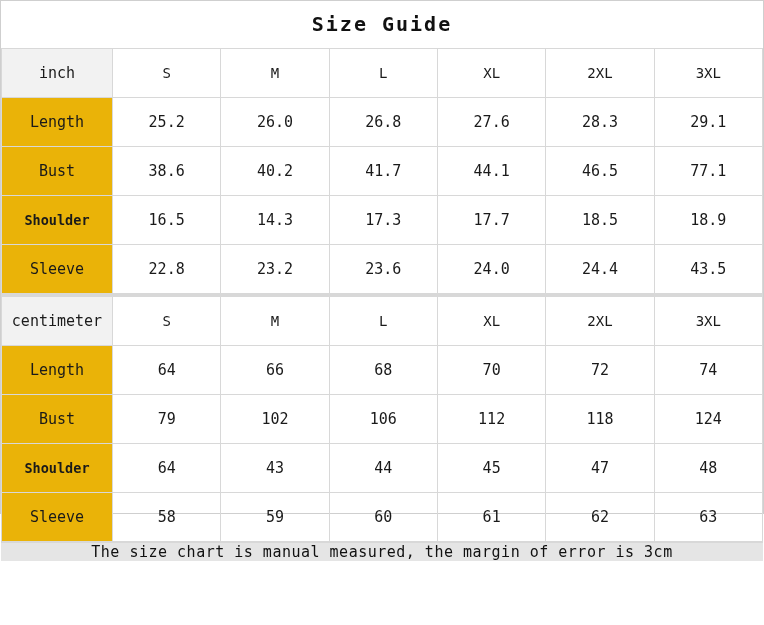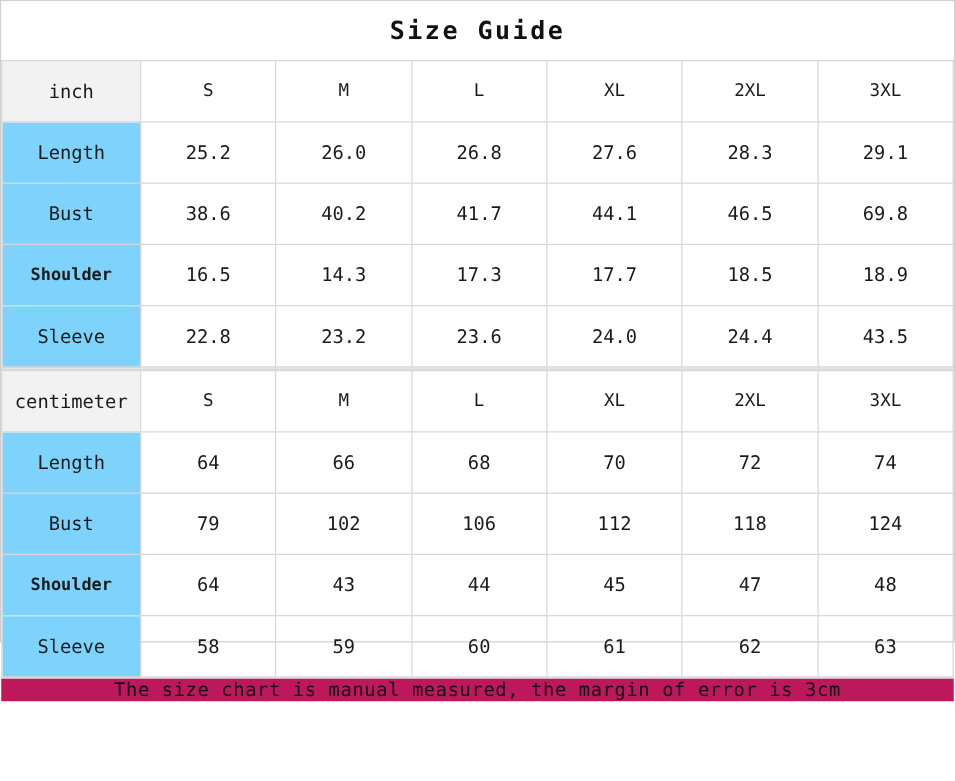--- a/index.html
+++ b/index.html
@@ -40,21 +40,21 @@
   }
   table.size-table td {
     border: 1px solid #d8d8d8;
     text-align: center;
     font-size: 15px;
     color: #1a1a1a;
     height: 48px;
     padding: 0;
   }
   table.size-table td.head-col {
-    background: #7dd3fc;
+    background: #eab308;
     width: 110px;
     font-size: 15px;
   }
   table.size-table td.head-col.small {
     font-size: 13.5px;
     font-weight: bold;
   }
   table.size-table td.unit-cell {
     background: #f2f2f2;
     font-size: 15px;
@@ -71,21 +71,21 @@
     background: #ffffff;
   }
   .footer {
     flex: 1;
     display: flex;
     align-items: center;
     justify-content: center;
     font-size: 15px;
     letter-spacing: 0.5px;
     color: #111111;
-    background: #be185d;
+    background: #e5e5e5;
     text-align: center;
   }
   .block {
     border-bottom: 1px solid #d8d8d8;
   }
 </style>
 </head>
 <body>
 
 <div class="page">
@@ -113,21 +113,21 @@
           <td>28.3</td>
           <td>29.1</td>
         </tr>
         <tr>
           <td class="head-col">Bust</td>
           <td>38.6</td>
           <td>40.2</td>
           <td>41.7</td>
           <td>44.1</td>
           <td>46.5</td>
-          <td>69.8</td>
+          <td>77.1</td>
         </tr>
         <tr>
           <td class="head-col small">Shoulder</td>
           <td>16.5</td>
           <td>14.3</td>
           <td>17.3</td>
           <td>17.7</td>
           <td>18.5</td>
           <td>18.9</td>
         </tr>

